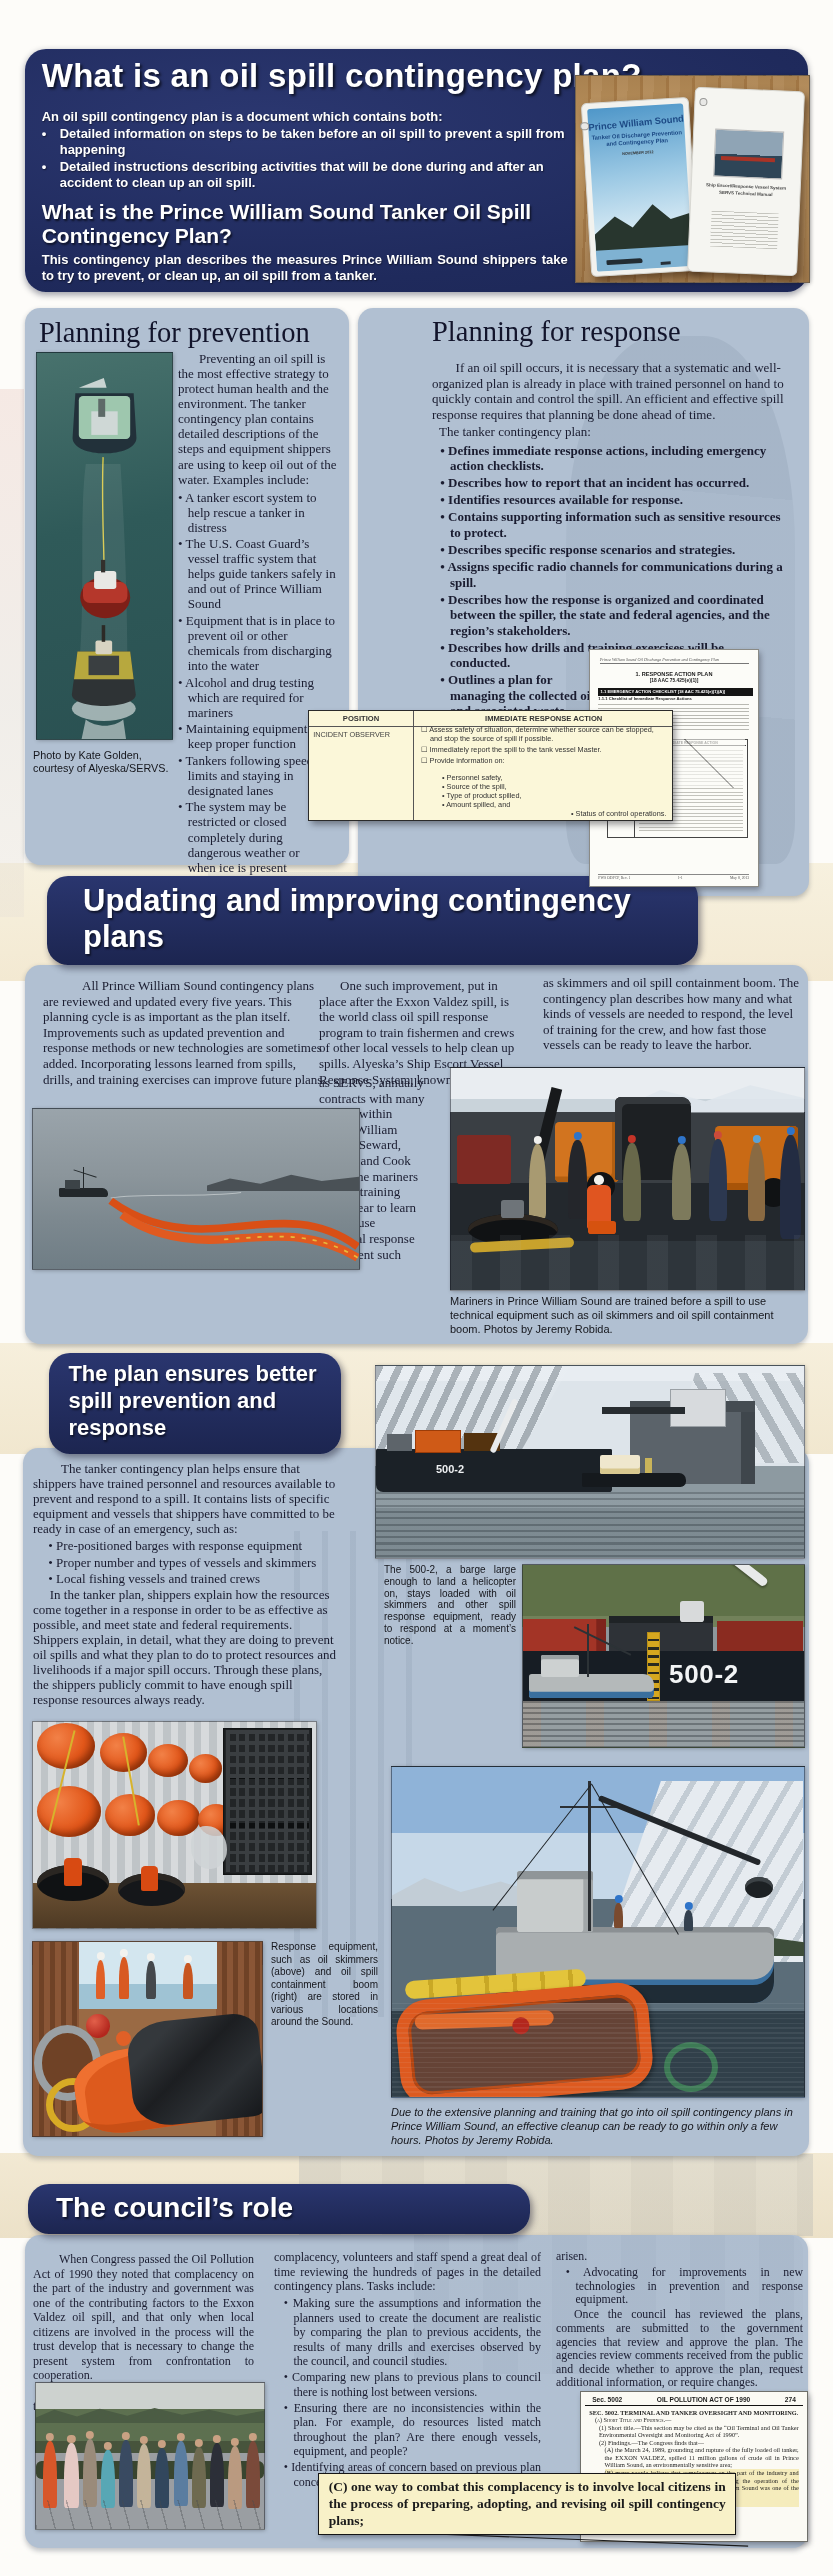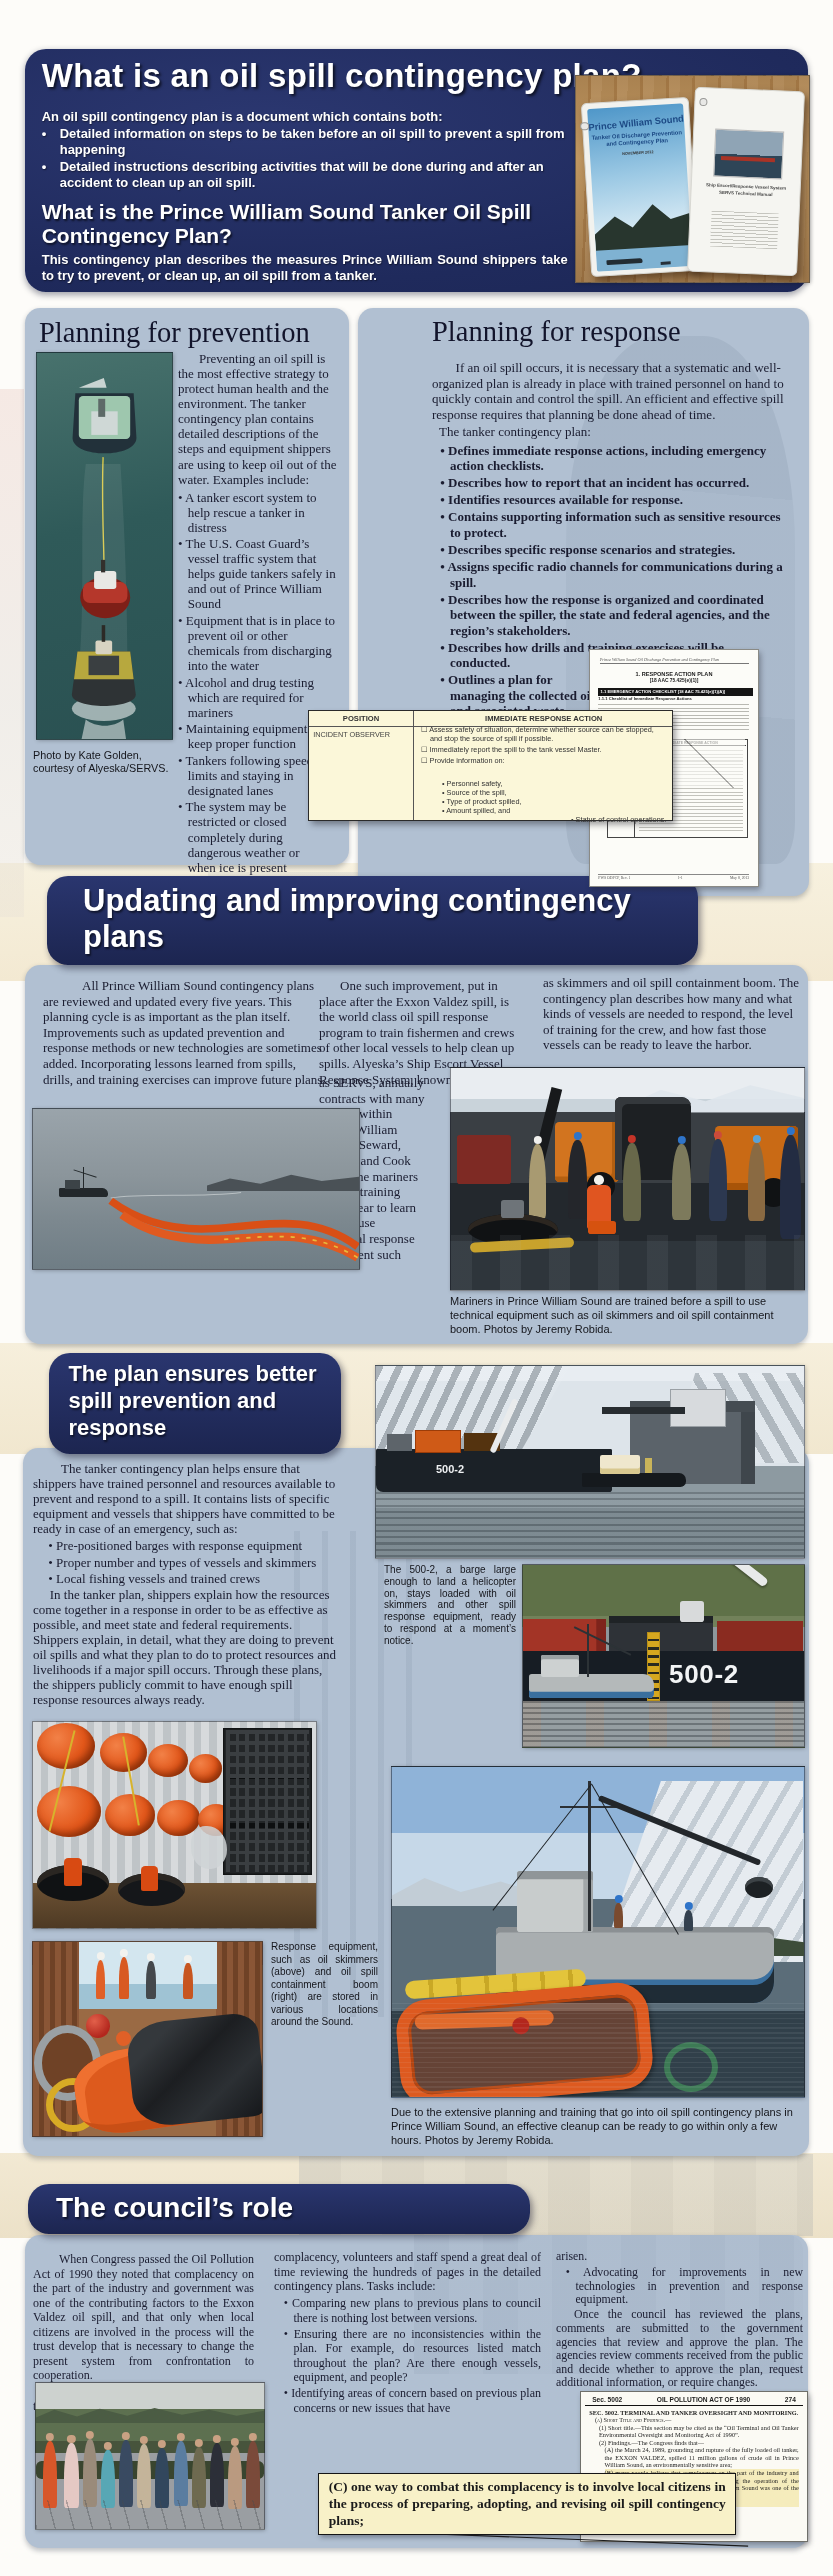--- a/index.html
+++ b/index.html
@@ -175,21 +175,21 @@
     <div style="width:104px;border-right:0.7px solid #555;flex:0 0 104px;">
       <div style="text-align:center;font-weight:bold;font-size:7.6px;color:#333;margin-top:2.8px;">POSITION</div>
       <div style="font-size:7.3px;color:#444;margin:7px 0 0 4.2px;">INCIDENT OBSERVER</div>
     </div>
     <div style="flex:1;padding:2.8px 5.6px 0 7px;">
       <div style="text-align:center;font-weight:bold;font-size:7.6px;color:#333;">IMMEDIATE RESPONSE ACTION</div>
       <div style="font-size:7.3px;color:#333;line-height:1.22;margin-top:3.5px;">
         <div style="padding-left:9px;text-indent:-9px;">☐ <span>Assess safety of situation, determine whether source can be stopped, and stop the source of spill if possible.</span></div>
         <div style="padding-left:9px;text-indent:-9px;margin-top:2.1px;">☐ <span>Immediately report the spill to the tank vessel Master.</span></div>
         <div style="padding-left:9px;text-indent:-9px;margin-top:2.1px;">☐ <span>Provide information on:</span></div>
-        <div style="margin:14px 0 0 21px;">•  <span>Personnel safety,</span></div>
+        <div style="margin:8px 0 0 21px;">•  <span>Personnel safety,</span></div>
         <div style="margin-left:21px;">•  <span>Source of the spill,</span></div>
         <div style="margin-left:21px;">•  <span>Type of product spilled,</span></div>
         <div style="margin-left:21px;">•  <span>Amount spilled, and</span></div>
         <div style="margin-left:21px;text-align:right;">•  <span>Status of control operations.</span></div>
       </div>
     </div>
   </div>
 
   <div class="pill" style="left:47px;top:876px;width:651px;height:89px;">
     <div style="position:absolute;left:36px;top:7px;width:583px;font-size:31px;line-height:1.16;">Updating and improving contingency plans</div>
@@ -363,21 +363,21 @@
     <i class="fig" style="--h:#2f74c9;left:292px;top:143px;width:9px;height:21px;background:#33404e;"></i>
     <div class="abs" style="left:12.5px;top:208px;width:181px;height:18px;background:repeating-linear-gradient(90deg,#e3c43b 0 23.6px,#c9a825 23.6px 28px);border-radius:9px;transform:rotate(-4deg);"></div>
     <div class="abs" style="left:5.6px;top:224px;width:229px;height:83px;border:12.5px solid #dd5a20;border-radius:32px;background:rgba(200,74,18,.35);transform:rotate(-5deg);box-shadow:inset 0 0 0 2.8px #b5440f,1.4px 2.8px 5.6px rgba(0,0,0,.4);">
       <div class="abs" style="left:7px;top:5.6px;width:139px;height:15.3px;background:#e06a2c;border-radius:7.6px;transform:rotate(3deg);"></div>
       <div class="abs" style="left:104px;top:14px;width:16.7px;height:16.7px;border-radius:50%;background:#b3271d;"></div>
     </div>
     <div class="abs" style="left:272px;top:275px;width:42px;height:38px;border-radius:50%;border:6.3px solid #3d7a55;background:transparent;"></div>
     <div class="abs" style="left:0;top:236px;width:412px;height:94px;background:repeating-linear-gradient(180deg,rgba(220,228,234,.08) 0 1.4px,transparent 1.4px 4.9px);"></div>
   </div>
 
-  <div class="cap" style="left:391px;top:2106px;width:413px;font-size:11px;line-height:1.25;">Due to the extensive planning and training that go into oil spill contingency plans in Prince William Sound, an effective cleanup can be ready to go within only a few hours. Photos by Jeremy Robida.</div>
+  <div class="cap" style="left:391px;top:2106px;width:413px;font-size:11px;line-height:1.25;font-style:italic;">Due to the extensive planning and training that go into oil spill contingency plans in Prince William Sound, an effective cleanup can be ready to go within only a few hours. Photos by Jeremy Robida.</div>
 
   <div class="pill" style="left:28px;top:2184px;width:502px;height:50px;">
     <div style="position:absolute;left:28px;top:8.3px;font-size:28px;">The council’s role</div>
   </div>
   <div class="panel" style="left:25px;top:2235px;width:783px;height:313px;">
     <div class="ghost" style="left:389px;top:0;width:389px;height:139px;background:repeating-linear-gradient(90deg,#6d7d92 0 35px,#97a5b6 35px 69px);opacity:.10;border-radius:0 15.3px 0 0;"></div>
   </div>
 
   <div class="body-txt" style="left:33px;top:2252px;width:221px;font-size:12px;line-height:1.21;text-align:justify;">
     <p style="text-indent:26px;">When Congress passed the Oil Pollution Act of 1990 they noted that complacency on the part of the industry and government was one of the contributing factors to the Exxon Valdez oil spill, and that only when local citizens are involved in the process will the trust develop that is necessary to change the present system from confrontation to cooperation.</p>
@@ -398,20 +398,21 @@
     <i class="fig" style="left:156px;top:64px;width:14px;height:61px;background:#6e6a50;"></i>
     <i class="fig" style="left:174px;top:60px;width:14px;height:64px;background:#2c2f38;"></i>
     <i class="fig" style="left:192px;top:63px;width:14px;height:63px;background:#ba9a80;"></i>
     <i class="fig" style="left:210px;top:58px;width:14px;height:67px;background:#7a4a3a;"></i>
     <div class="abs" style="left:0;top:117px;width:228px;height:29px;background:repeating-linear-gradient(75deg,rgba(70,74,78,.35) 0 1.4px,transparent 1.4px 18px);"></div>
   </div>
 
   <div class="body-txt" style="left:274px;top:2250px;width:267px;font-size:12px;line-height:1.21;text-align:justify;">
     <p>complacency, volunteers and staff spend a great deal of time reviewing the hundreds of pages in the detailed contingency plans. Tasks include:</p>
     <ul class="blist" style="padding-left:9.7px;">
+      <li>Making sure the assumptions and information the planners used to create the document are realistic by comparing the plan to previous accidents, the results of many drills and exercises observed by the council, and council studies.</li>
       <li>Comparing new plans to previous plans to council there is nothing lost between versions.</li>
       <li>Ensuring there are no inconsistencies within the plan. For example, do resources listed match throughout the plan? Are there enough vessels, equipment, and people?</li>
       <li>Identifying areas of concern based on previous plan concerns or new issues that have</li>
     </ul>
   </div>
 
   <div class="body-txt" style="left:556px;top:2250px;width:247px;font-size:11.8px;line-height:1.15;text-align:justify;">
     <p>arisen.</p>
     <ul class="blist" style="padding-left:9.7px;">
       <li>Advocating for improvements in new technologies in prevention and response equipment.</li>

